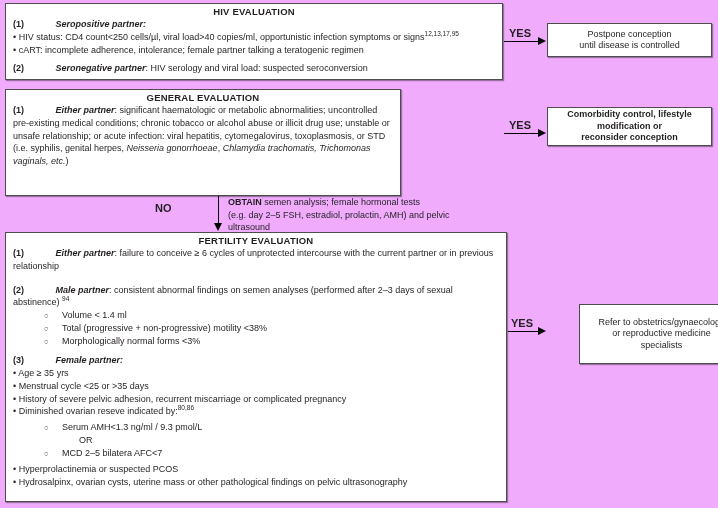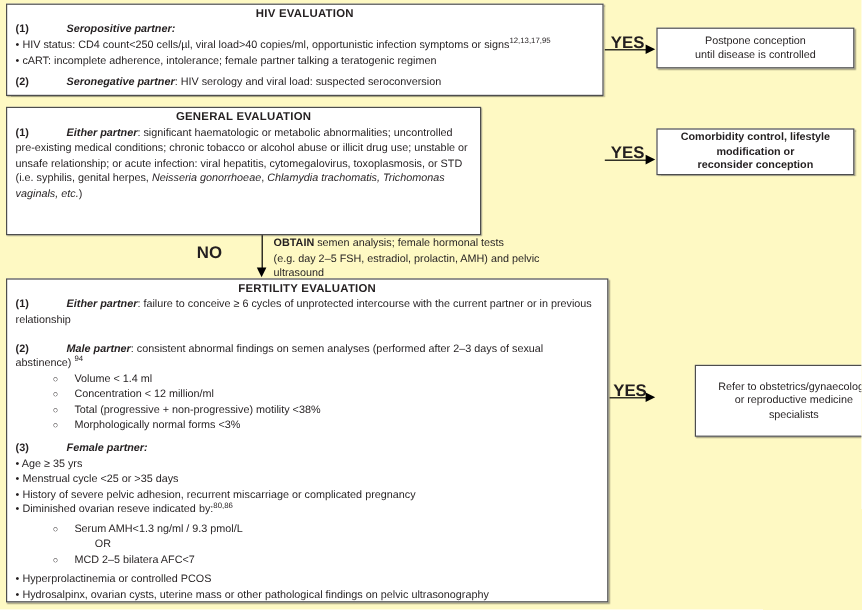--- a/index.html
+++ b/index.html
@@ -1,17 +1,17 @@
 <!DOCTYPE html>
 <html><head>
 <meta charset="utf-8">
 <style>
   html,body { margin:0; padding:0; background:#ffffff; }
   .canvas {
-    position:relative; width:718px; height:508px; background:#fef9c3;
+    position:relative; width:718px; height:508px; background:#f0abfc;
     font-family:"Liberation Sans", sans-serif; font-size:9px; color:#231f20;
     overflow:hidden;
   }
   .box {
     position:absolute; background:#ffffff; border:1px solid #4d4d4d;
     box-shadow:1px 1px 1px rgba(0,0,0,0.35);
     box-sizing:border-box; padding:2px 7px; overflow:hidden;
   }
   .box-title { text-align:center; font-weight:bold; font-size:9.5px; line-height:12px; letter-spacing:0.2px; }
   .ln { line-height:12.8px; }
@@ -25,21 +25,21 @@
   .circ { display:inline-block; width:18px; font-size:7.5px; text-indent:0; }
   .sub-noicon { margin-left:66px; line-height:13px; }
   .gap-l { height:11px; } .gap-m { height:6px; } .gap-s { height:3px; }
   .outcome {
     position:absolute; background:#fff; border:1px solid #4d4d4d;
     box-shadow:1px 1px 1px rgba(0,0,0,0.35); box-sizing:border-box;
     display:flex; align-items:center; justify-content:center;
     text-align:center; white-space:pre-line; line-height:11.5px; padding:0;
   }
   .prewrap { white-space:pre-line; }
-  .lbl { position:absolute; font-weight:bold; font-size:14px; }
+  .lbl { position:absolute; font-weight:bold; font-size:11px; }
   .hline { position:absolute; height:1px; background:#000; }
   .vline { position:absolute; width:1px; background:#000; }
   .head-r { position:absolute; width:0; height:0;
     border-top:4px solid transparent; border-bottom:4px solid transparent; border-left:8px solid #000; }
   .head-d { position:absolute; width:0; height:0;
     border-left:4px solid transparent; border-right:4px solid transparent; border-top:8px solid #000; }
   .obtain { position:absolute; left:228px; top:196px; width:280px; line-height:12.6px; }
 </style>
 </head>
 <body>
@@ -54,48 +54,47 @@
     <div class="gap-m"></div>
     <div class="ln"><span class="b">(2) </span><span class="bi">Seronegative partner</span><span>: HIV serology and viral load: suspected seroconversion</span></div>
   </div>
 
   <div class="box" style="left:5px; top:89px; width:396px; height:107px;">
     <div class="box-title">GENERAL EVALUATION</div>
     <div class="ln"><span class="b">(1) </span><span class="bi">Either partner</span><span>: significant haematologic or metabolic abnormalities; uncontrolled pre-existing medical conditions; chronic tobacco or alcohol abuse or illicit drug use; unstable or unsafe relationship; or acute infection: viral hepatitis, cytomegalovirus, toxoplasmosis, or STD (i.e. syphilis, genital herpes, </span><span class="it">Neisseria gonorrhoeae</span><span>, </span><span class="it">Chlamydia trachomatis, Trichomonas vaginals, etc.</span><span>)</span></div>
     <div class="gap-m"></div>
   </div>
 
-  <div class="lbl" style="left:155px; top:202px; width:30px; text-align:right;">NO</div>
+  <div class="lbl" style="left:155px; top:202px; width:30px; text-align:left;">NO</div>
   <div class="vline" style="left:218px; top:196px; height:28px;"></div>
   <div class="head-d" style="left:214px; top:223px;"></div>
   <div class="obtain"><span class="b">OBTAIN</span><span class="prewrap"> semen analysis; female hormonal tests
 (e.g. day 2–5 FSH, estradiol, prolactin, AMH) and pelvic
 ultrasound</span></div>
 
   <div class="box" style="left:5px; top:232px; width:502px; height:270px;">
     <div class="box-title">FERTILITY EVALUATION</div>
     <div class="ln"><span class="b">(1) </span><span class="bi">Either partner</span><span>: failure to conceive ≥ 6 cycles of unprotected intercourse with the current partner or in previous relationship</span></div>
     <div class="gap-l"></div>
     <div class="ln"><span class="b">(2) </span><span class="bi">Male partner</span><span>: consistent abnormal findings on semen analyses (performed after 2–3 days of sexual abstinence) </span><sup>94</sup></div>
     <div class="sub"><span class="circ">○</span><span>Volume &lt; 1.4 ml</span></div>
-    <div class="sub"><span class="circ">○</span><span>Concentration &lt; 12 million/ml</span></div>
     <div class="sub"><span class="circ">○</span><span>Total (progressive + non-progressive) motility &lt;38%</span></div>
     <div class="sub"><span class="circ">○</span><span>Morphologically normal forms &lt;3%</span></div>
     <div class="gap-m"></div>
     <div class="ln"><span class="b">(3) </span><span class="bi">Female partner:</span></div>
     <div class="bullet"><span class="bul">•</span><span> Age ≥ 35 yrs</span></div>
     <div class="bullet"><span class="bul">•</span><span> Menstrual cycle &lt;25 or &gt;35 days</span></div>
     <div class="bullet"><span class="bul">•</span><span> History of severe pelvic adhesion, recurrent miscarriage or complicated pregnancy</span></div>
     <div class="bullet"><span class="bul">•</span><span> Diminished ovarian reseve indicated by:</span><sup>80,86</sup></div>
     <div class="gap-s"></div>
     <div class="sub"><span class="circ">○</span><span>Serum AMH&lt;1.3 ng/ml / 9.3 pmol/L</span></div>
     <div class="sub-noicon">OR</div>
     <div class="sub"><span class="circ">○</span><span>MCD 2–5 bilatera AFC&lt;7</span></div>
     <div class="gap-s"></div>
-    <div class="bullet"><span class="bul">•</span><span> Hyperprolactinemia or controlled PCOS</span></div>
+    <div class="bullet"><span class="bul">•</span><span> Hyperprolactinemia or suspected PCOS</span></div>
     <div class="bullet"><span class="bul">•</span><span> Hydrosalpinx, ovarian cysts, uterine mass or other pathological findings on pelvic ultrasonography</span></div>
   </div>
 
   <div class="lbl" style="left:509px; top:27px;">YES</div>
   <div class="hline" style="left:504px; top:41px; width:35px;"></div>
   <div class="head-r" style="left:538px; top:37px;"></div>
 
   <div class="outcome" style="left:547px; top:23px; width:165px; height:34px;">Postpone conception
 until disease is controlled</div>
 

